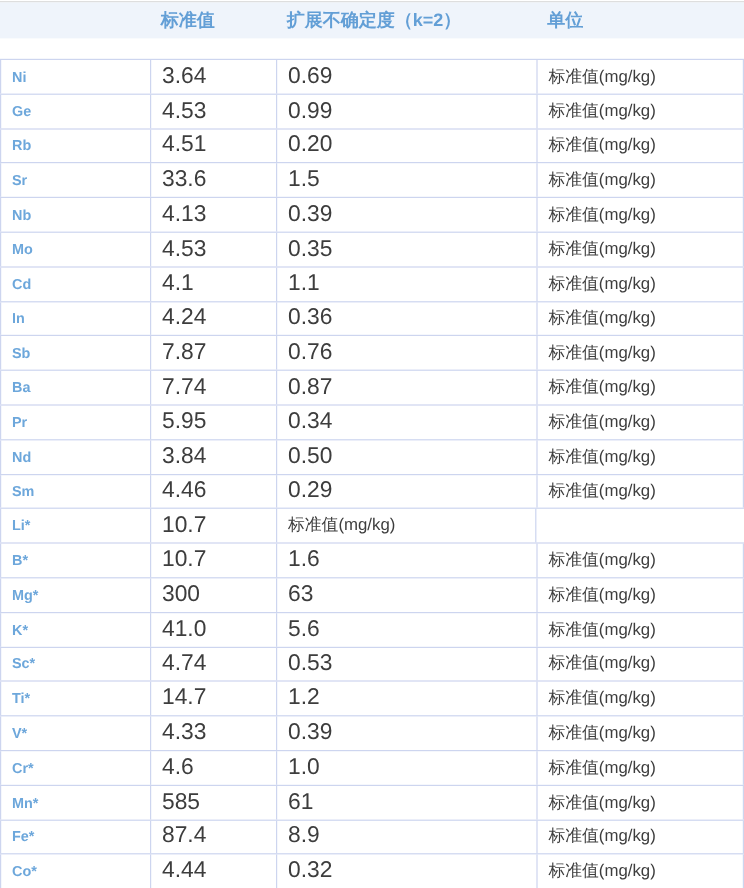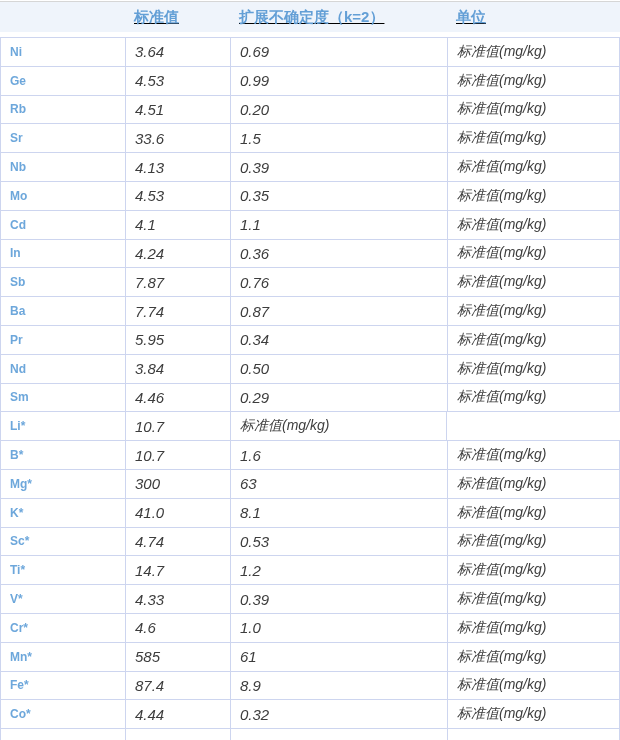--- a/index.html
+++ b/index.html
@@ -15,22 +15,21 @@
     height: 2px;
     border-bottom: 1px solid var(--top-divider, #d6d6d6);
   }
 
   .thead {
     display: grid;
     grid-template-columns: 125px 105px 217px 173px;
     height: 30px;
     align-items: center;
     background: var(--header-bg, #eff4fb);
-    margin-bottom: 5px;
-    text-decoration: underline;
+    margin-bottom: 17px;
   }
   .hcell {
     padding-left: 9px;
     font-weight: bold;
     font-size: 15px;
     color: var(--header-text, #639fd6);
     white-space: nowrap;
   }
 
   .tbody { border-top: 1px solid var(--border, #cdd5ef); }
@@ -43,24 +42,24 @@
   }
   .cell {
     height: 100%;
     display: flex;
     align-items: center;
     padding-left: 9px;
     border-left: 1px solid var(--border, #cdd5ef);
     overflow: hidden;
     white-space: nowrap;
   }
-  .trow .cell:last-child { border-right: 1px solid var(--border, #cdd5ef); font-style: italic; }
+  .trow .cell:last-child { border-right: 1px solid var(--border, #cdd5ef); }
 
   .el   { color: var(--element-text, #6da7db); font-weight: bold; font-size: 12px; }
-  .val  { color: var(--body-text, #3d3d3d); font-size: 15px; font-style: italic; }
+  .val  { color: var(--body-text, #3d3d3d); font-size: 19px; }
   .unit { color: var(--body-text, #3d3d3d); font-size: 14px; }
 
   .partial-row {
     display: grid;
     grid-template-columns: 125px 105px 217px 173px;
     height: 12px;
   }
   .partial-row .pcell { border-left: 1px solid var(--border, #cdd5ef); }
   .partial-row .pcell:last-child { border-right: 1px solid var(--border, #cdd5ef); }
 </style>
@@ -187,21 +186,21 @@
   <div class="trow">
     <div class="cell el">Mg*</div>
     <div class="cell val">300</div>
     <div class="cell val">63</div>
     <div class="cell unit">标准值(mg/kg)</div>
   </div>
 
   <div class="trow">
     <div class="cell el">K*</div>
     <div class="cell val">41.0</div>
-    <div class="cell val">8.1</div>
+    <div class="cell val">5.6</div>
     <div class="cell unit">标准值(mg/kg)</div>
   </div>
 
   <div class="trow">
     <div class="cell el">Sc*</div>
     <div class="cell val">4.74</div>
     <div class="cell val">0.53</div>
     <div class="cell unit">标准值(mg/kg)</div>
   </div>
 

